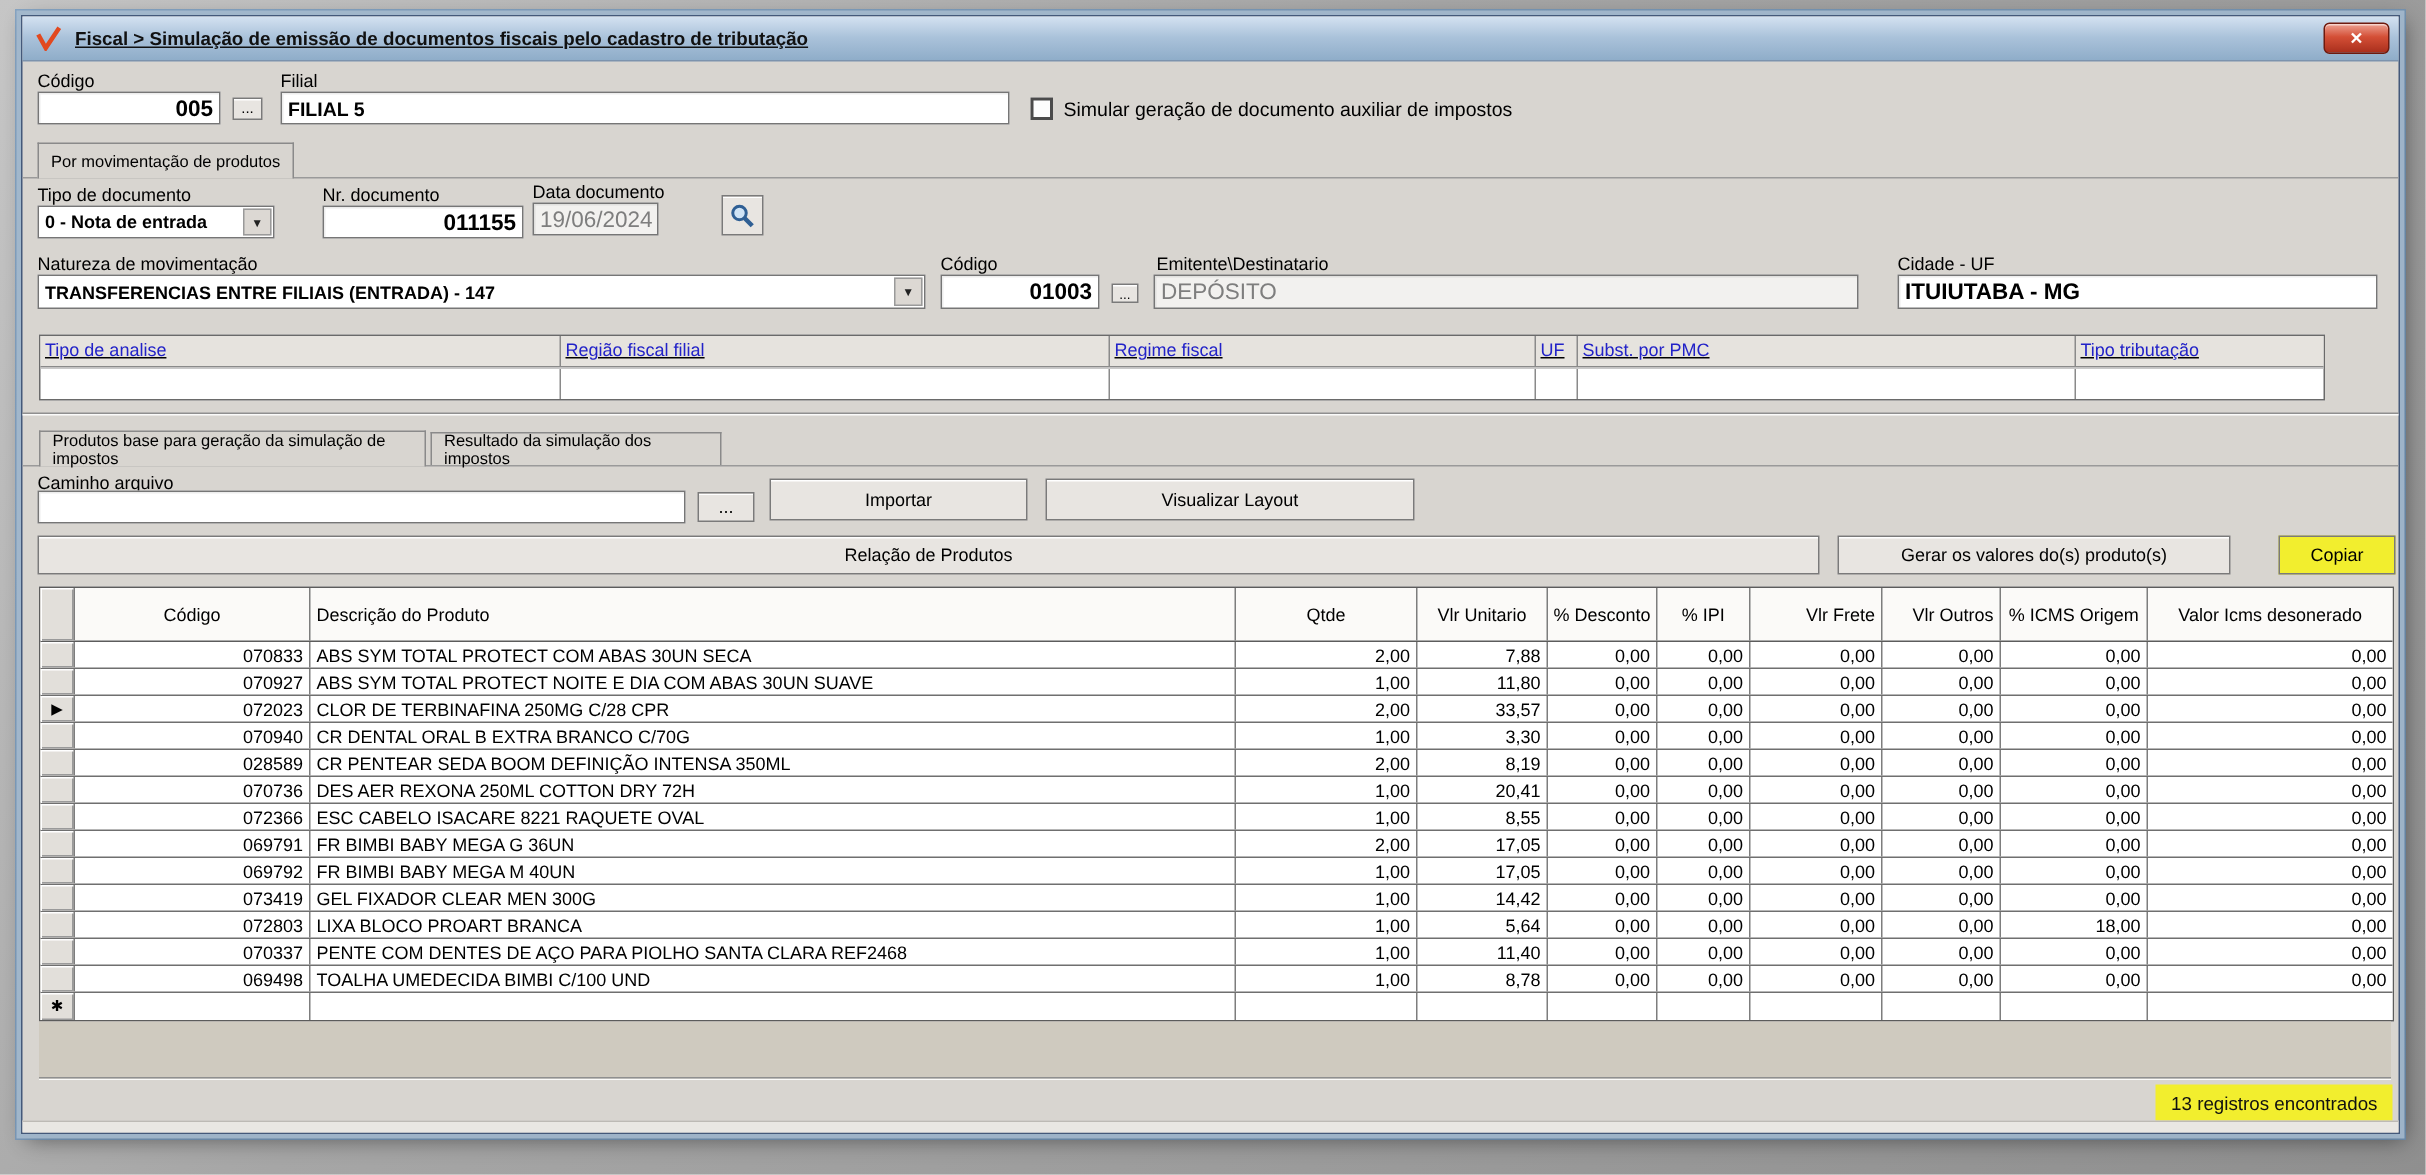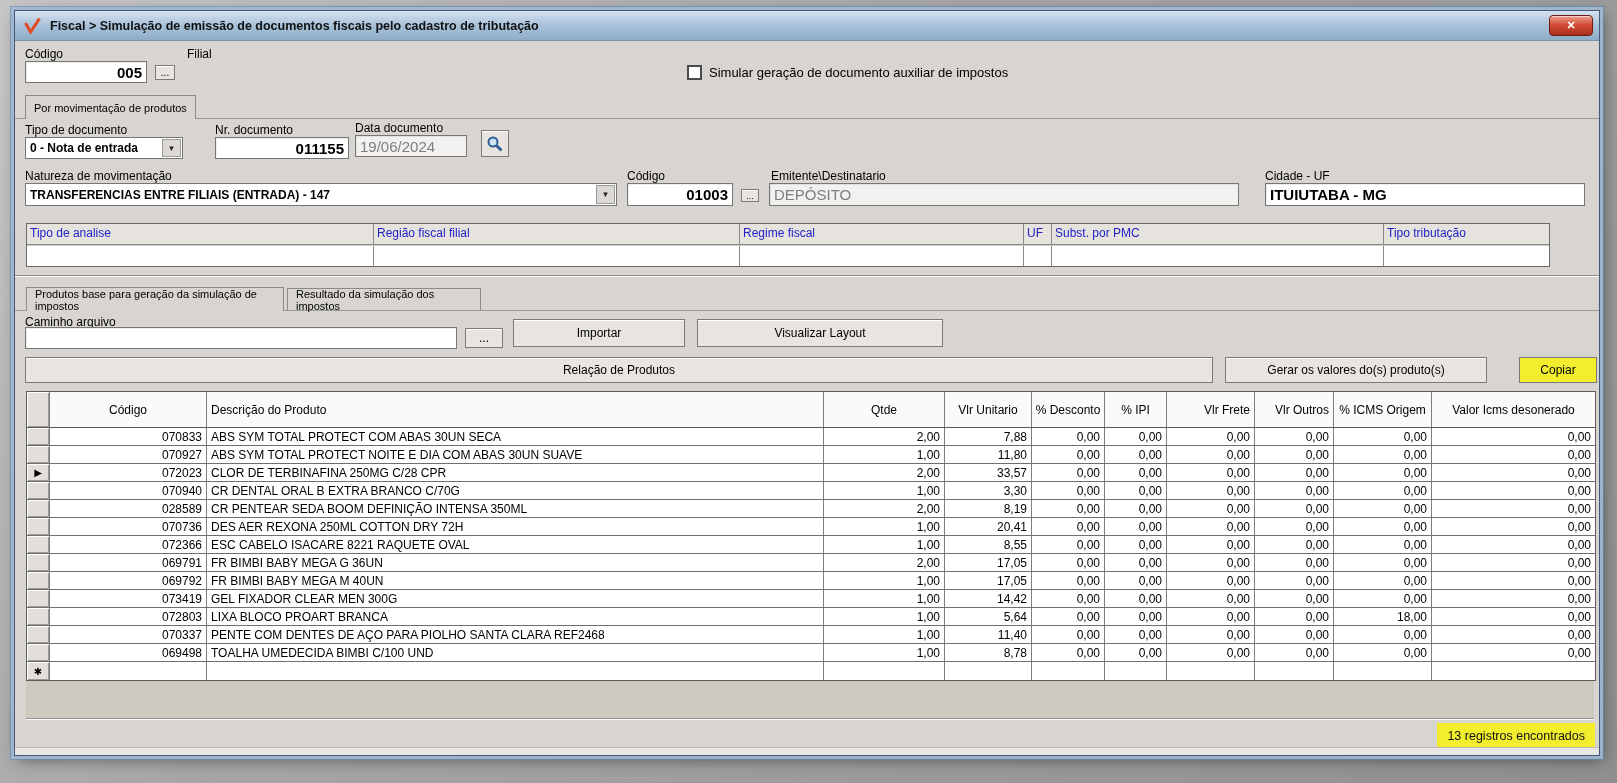--- a/index.html
+++ b/index.html
@@ -6,21 +6,21 @@
   html,body { width:1617px; height:783px; overflow:hidden; }
   body { background:linear-gradient(135deg,#c6c6c6 0%,#a6a6a6 40%,#8f8f8f 100%); position:relative; }
 
   .window { position:absolute; left:14px; top:10px; width:1586px; height:746px;
             background:#d8d5d0; border:1px solid #44597a;
             box-shadow:0 0 0 3px rgba(168,188,207,.85), 0 0 0 4px rgba(90,140,190,.6), 3px 4px 14px rgba(0,0,0,.45); }
 
   .titlebar { position:absolute; left:0; top:0; right:0; height:30px;
               background:linear-gradient(#d4e2f1,#aac2da 48%,#8fadc9);
               border-bottom:1px solid #7c93ad; display:flex; align-items:center; padding:0 8px; }
-  .title-text { font-size:12.5px; font-weight:bold; color:#111; margin-left:8px; }
+  .title-text { font-size:12.5px; font-weight:bold; color:#111; margin-left:8px;text-decoration:underline; }
   .close-btn { position:absolute; right:6px; top:4px; width:44px; height:21px; border-radius:4px;
                background:linear-gradient(#eda192,#d44f36 45%,#a92f1d);
                border:1px solid #6e1a0e; box-shadow:inset 0 1px 0 rgba(255,255,255,.55);
                color:#fff; font-weight:bold; font-size:11px; display:flex; align-items:center; justify-content:center; cursor:pointer; }
 
   .label { position:absolute; font-size:12px; color:#000; white-space:nowrap; }
   .red-label { position:absolute; font-size:13px; font-weight:normal; color:#000000; white-space:nowrap; }
   .blue { color:#2222c8; }
 
   .field { position:absolute; background:#fff; border:1px solid #767676;
@@ -46,21 +46,21 @@
   .tab { position:absolute; height:24px; background:#d8d5d0; border:1px solid #8a8a8a; border-bottom:none;
          display:flex; align-items:center; justify-content:center; font-size:11px; padding:0 8px; cursor:pointer; z-index:3; }
   .tabline { position:absolute; left:0; right:0; height:1px; background:#9a9a9a; z-index:1; }
   .tab.active { z-index:4; }
 
   .groove { position:absolute; left:0; right:0; height:2px; border-top:1px solid #8f8f8f; border-bottom:1px solid #fbfbfa; }
 
   
   .agrid { position:absolute; border:1px solid #6a6a6a; background:#fff; }
   .agrid-row { display:flex; height:21px; }
-  .agrid-row.head { background:#e6e3de; border-bottom:1px solid #8a8a8a; }
+  .agrid-row.head { background:#e6e3de; border-bottom:1px solid #8a8a8a;text-decoration:underline; }
   .agrid-row.body { border-top:1px solid #c9c9c9; }
   .agrid-cell { border-right:1px solid #8a8a8a; height:100%; font-size:12px; padding:2px 3px; white-space:nowrap; overflow:hidden; }
   .ag0{width:347px}.ag1{width:366px}.ag2{width:284px}.ag3{width:28px}.ag4{width:332px}.ag5{width:165px;border-right:none}
 
   
   .ptable { position:absolute; left:11px; top:380px; width:1570px; border:1px solid #5c5c5c; background:#fff; }
   .pt-row { display:flex; height:18px; border-bottom:1px solid #6f6f6f; background:#fff; }
   .pt-row.head { height:36px; border-bottom:1px solid #5c5c5c; background:#fbfaf8; }
   .pt-row:last-child { border-bottom:none; }
   .pt-cell { border-right:1px solid #7d7d7d; height:100%; font-size:12px; padding:0 4px; display:flex;
@@ -93,35 +93,36 @@
     <span class="title-text">Fiscal &gt; Simulação de emissão de documentos fiscais pelo cadastro de tributação</span>
     <div class="close-btn">
       <span>✕</span>
     </div>
   </div>
 
   <span class="label" style="left:10px;top:36px;">Código</span>
   <div class="field bold right" style="left:10px;top:50px;width:122px;height:22px;">005</div>
   <div class="btn" style="left:140px;top:54px;width:20px;height:15px;font-size:10px;">...</div>
   <span class="label" style="left:172px;top:36px;">Filial</span>
+  <div class="field bold" style="left:172px;top:50px;width:486px;height:22px;font-size:13px;">FILIAL 5</div>
   <div class="checkbox" style="left:672px;top:54px;"></div>
   <span class="red-label" style="left:694px;top:54px;">Simular geração de documento auxiliar de impostos</span>
 
   <div class="tabline" style="top:107px;"></div>
   <div class="tab active" style="left:10px;top:84px;">Por movimentação de produtos</div>
 
   <span class="label" style="left:10px;top:112px;">Tipo de documento</span>
   <div class="combo" style="left:10px;top:126px;width:158px;height:22px;">
     <span>0 - Nota de entrada</span>
     <span class="arrow">▼</span>
   </div>
   <span class="label" style="left:200px;top:112px;">Nr. documento</span>
   <div class="field bold right" style="left:200px;top:126px;width:134px;height:22px;">011155</div>
   <span class="label" style="left:340px;top:110px;">Data documento</span>
-  <div class="field gray-val" style="left:340px;top:124px;width:112px;height:22px;">19/06/2024</div>
+  <div class="field gray-val" style="left:340px;top:124px;width:84px;height:22px;">19/06/2024</div>
   <div class="btn" style="left:466px;top:119px;width:28px;height:27px;">
     <span style="display:flex;">
       <svg width="18" height="18" viewBox="0 0 18 18">
           <circle cx="7" cy="7" r="4.5" fill="#cfe3f5" stroke="#2f5f94" stroke-width="2"></circle>
           <line x1="10.5" y1="10.5" x2="15.5" y2="15.5" stroke="#2f5f94" stroke-width="3"></line>
         </svg>
     </span>
   </div>
 
   <span class="label" style="left:10px;top:158px;">Natureza de movimentação</span>

